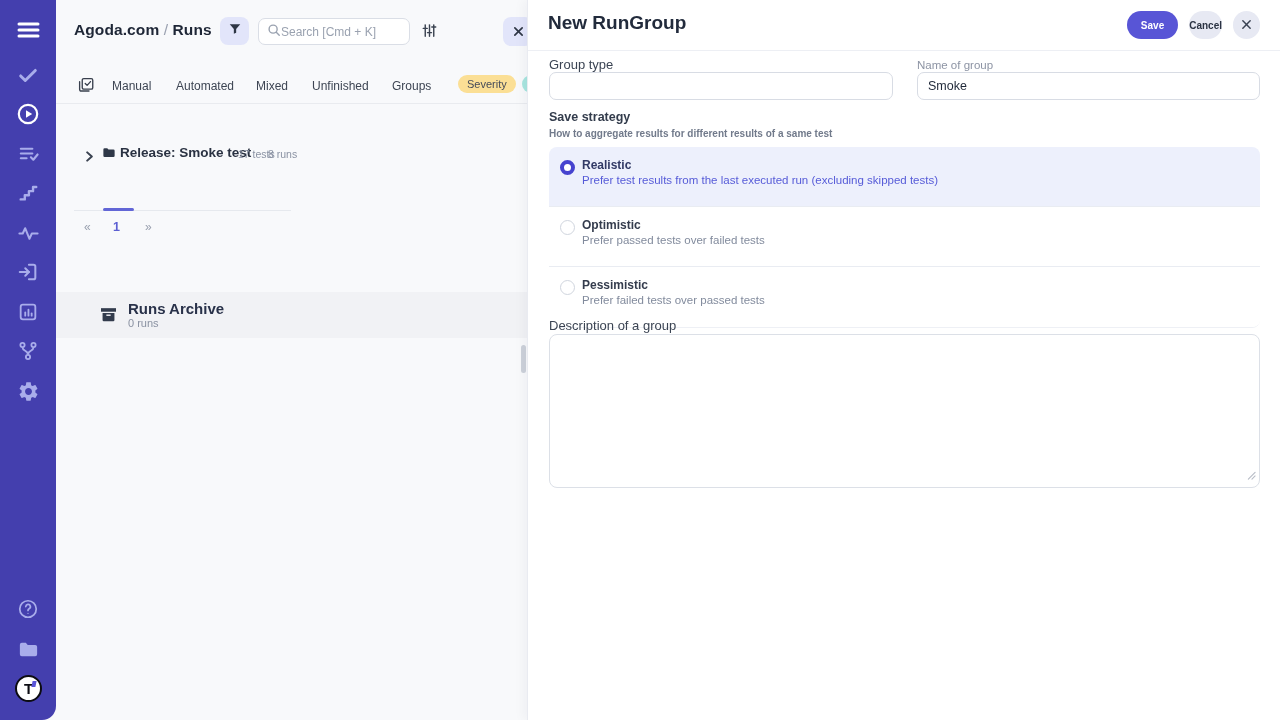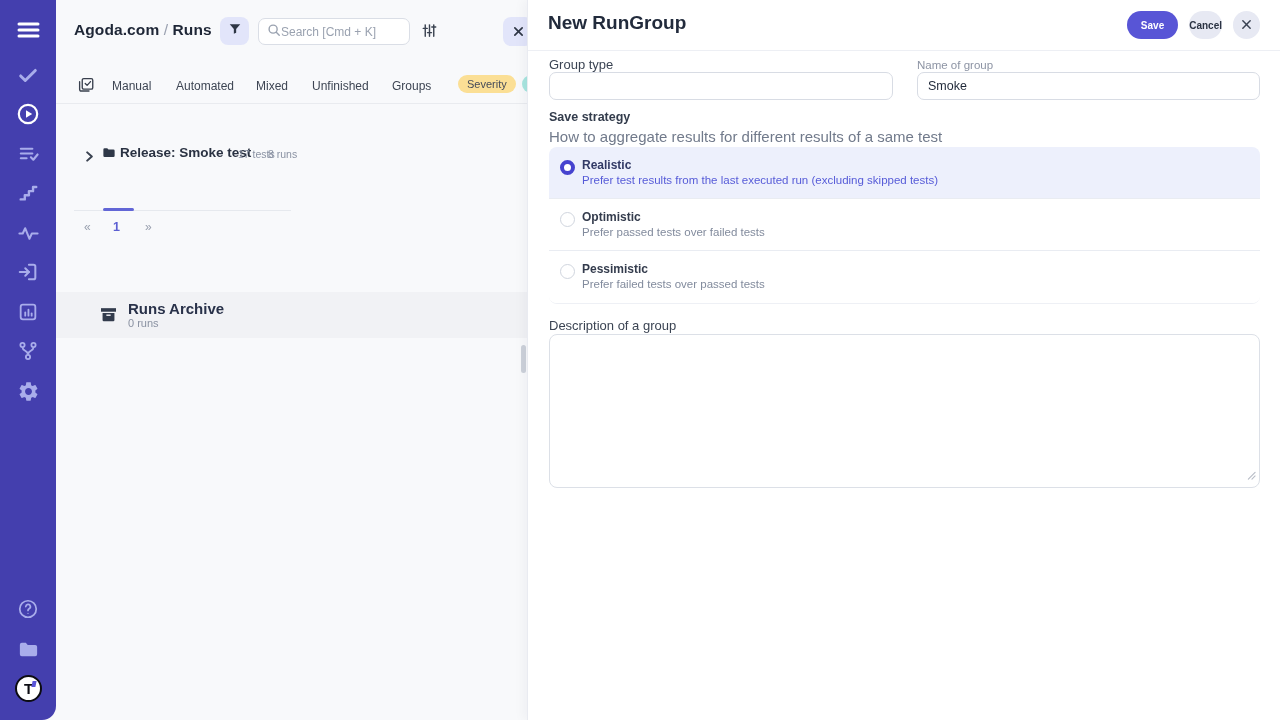--- a/index.html
+++ b/index.html
@@ -65,24 +65,24 @@
 
   .fld-label-lg { position:absolute; font-size:13px; color:#3b4453; }
   .fld-label-sm { position:absolute; font-size:11.5px; color:#8d94a4; }
   .text-input { position:absolute; height:28px; border:1px solid #d8dce4; border-radius:7px; background:#fff; font-size:12.5px; color:#1f2838; padding:0 10px; outline:none; font-family:"Liberation Sans", sans-serif; }
   #group-type-input { left:21px; top:72px; width:344px; }
   #name-input { left:389px; top:72px; width:343px; font-weight:400; }
   #group-type-label { left:21px; top:57px; }
   #name-label { left:389px; top:59px; }
 
   .merge-title { position:absolute; left:21px; top:110px; font-size:12.5px; font-weight:700; color:#333c4c; }
-  .merge-sub { position:absolute; left:21px; top:128px; font-size:15px; color:#717a8b; }
+  .merge-sub { position:absolute; left:21px; top:128px; font-size:10px; color:#717a8b;font-weight:bold; }
 
   .radio-group { position:absolute; left:21px; top:147px; width:711px; border-radius:8px; overflow:hidden; border-bottom:1px solid #eef0f5; }
-  .radio-row { position:relative; height:52px; background:#ffffff; border-bottom:1px solid #e9ecf2; cursor:pointer; }
+  .radio-row { position:relative; height:60px; background:#ffffff; border-bottom:1px solid #e9ecf2; cursor:pointer; }
   .radio-row:last-child { border-bottom:none; }
   .radio-row.selected { background:#edf0fc; }
   .radio-dot { position:absolute; left:11px; top:13px; width:15px; height:15px; border-radius:50%; background:#fff; border:1.5px solid #d0d5de; }
   .radio-row.selected .radio-dot { border:4.5px solid #4643cf; }
   .radio-title { position:absolute; left:33px; top:11px; font-size:12px; font-weight:600; color:#343c4d; }
   .radio-desc { position:absolute; left:33px; top:27px; font-size:11.5px; color:#828b9d; }
   .radio-row.selected .radio-title { color:#323a66; }
   .radio-row.selected .radio-desc { color:#565bd8; }
 
   #desc-label { left:21px; top:318px; }

